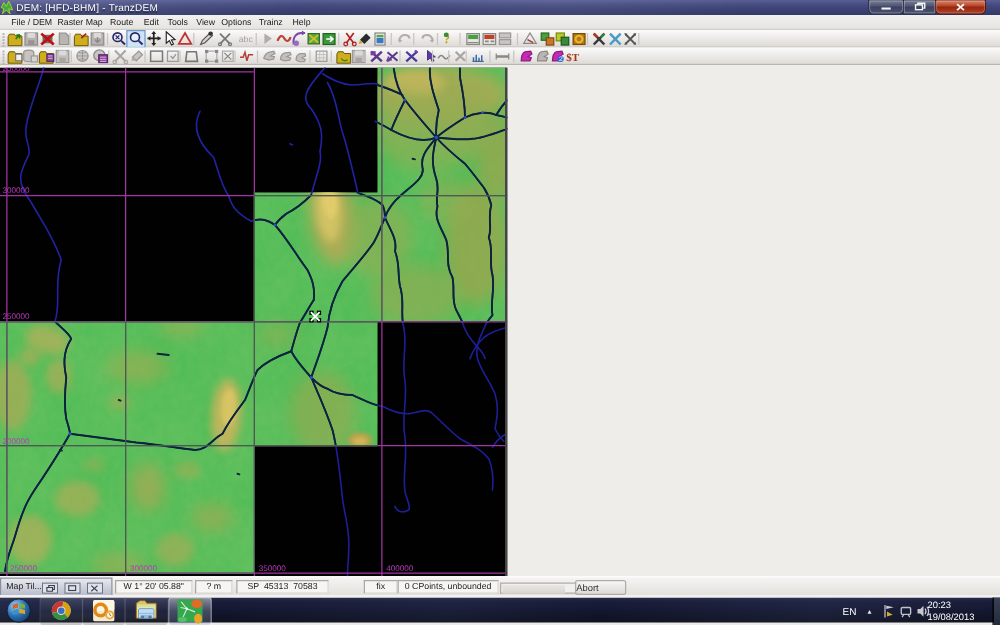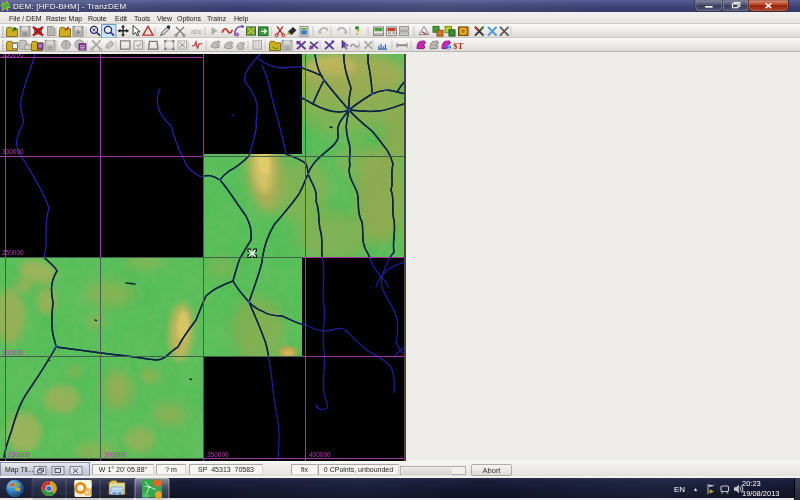--- a/index.html
+++ b/index.html
@@ -19,21 +19,21 @@
 .tbar{position:absolute;left:0;width:800px;height:14px;background:linear-gradient(#fbfbfb,#dedbd7)}
 #tb1{top:24px;border-bottom:1px solid #cac6c2}
 #tb2{top:38px;border-bottom:1px solid #bab6b2}
 
 #client{position:absolute;left:0;top:52px;width:800px;height:409px;background:#eeedea}
 #map{position:absolute;left:0;top:2px}
 
 #status{position:absolute;left:0;top:461px;width:800px;height:15px;background:linear-gradient(#f5f4f2,#e3e1de);border-top:1px solid #fff;font-size:7px;color:#222}
 .sfield{position:absolute;top:2px;height:11px;background:#f6f5f3;border:1px solid #aaa7a3;border-right-color:#d8d5d1;border-bottom-color:#d8d5d1;text-align:center;line-height:10px}
 #maptil{position:absolute;left:0;top:0;width:90px;height:15px;background:linear-gradient(#e8e9ee,#b9becd);border:1px solid #8a8fa5;font-size:7px;color:#222}
-#abortbtn{position:absolute;left:471px;top:2px;width:41px;height:12px;background:linear-gradient(#f7f6f5,#dddad6);border:1px solid #b0aca8;border-radius:2px;text-align:center;line-height:11px;font-size:7.5px;color:#333}
+#abortbtn{position:absolute;left:460px;top:2px;width:41px;height:12px;background:linear-gradient(#f7f6f5,#dddad6);border:1px solid #b0aca8;border-radius:2px;line-height:11px;font-size:7.5px;color:#333}
 #prog{position:absolute;left:400px;top:4px;width:66px;height:9px;border:1px solid #b0aca8;background:#f1efec}
 #prog i{position:absolute;left:1px;top:1px;width:50px;height:7px;background:linear-gradient(#e9e7e4,#d6d3cf)}
 
 #taskbar{position:absolute;left:0;top:478px;width:800px;height:22px;border-top:2px solid #f2f1ef;margin-top:-2px;
  background:linear-gradient(180deg,#272b48 0%,#191d3a 16%,#141730 50%,#0e111e 100%)}
 #taskbar .sheen{position:absolute;left:0;top:0;width:100%;height:100%;
  background:linear-gradient(100deg,rgba(110,130,180,.14) 0%,rgba(110,130,180,0) 22%,rgba(110,130,180,.08) 45%,rgba(110,130,180,0) 60%,rgba(110,130,180,.10) 82%,rgba(110,130,180,0) 100%)}
 #clock{position:absolute;right:4px;top:1px;width:54px;text-align:left;color:#fff;font-size:7.5px;line-height:9.5px}
 #showdesk{position:absolute;right:0;top:0;width:6px;height:22px;background:linear-gradient(#3a4258,#232a3e);border-left:1px solid #000}
 </style></head>

